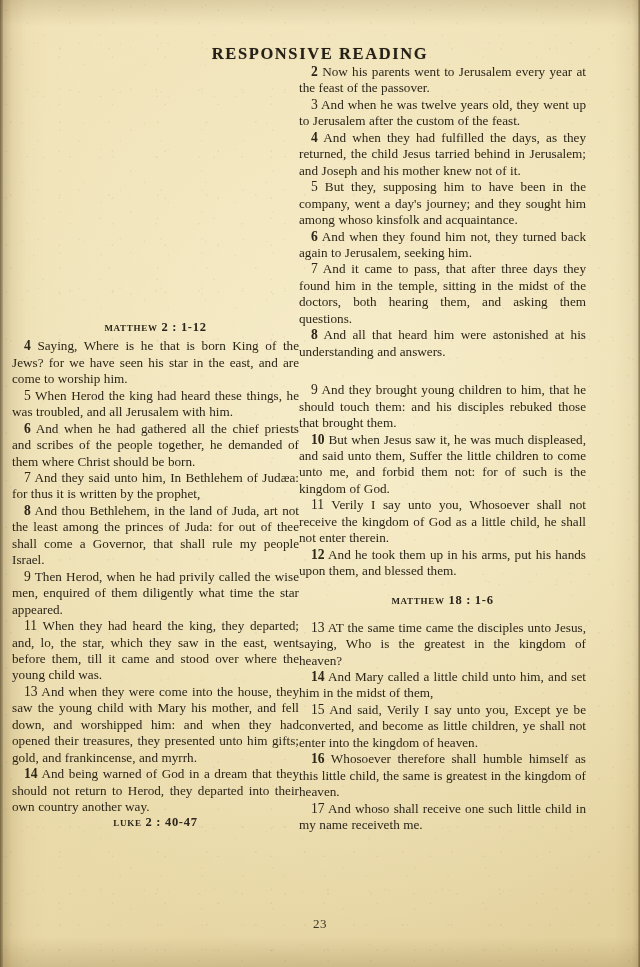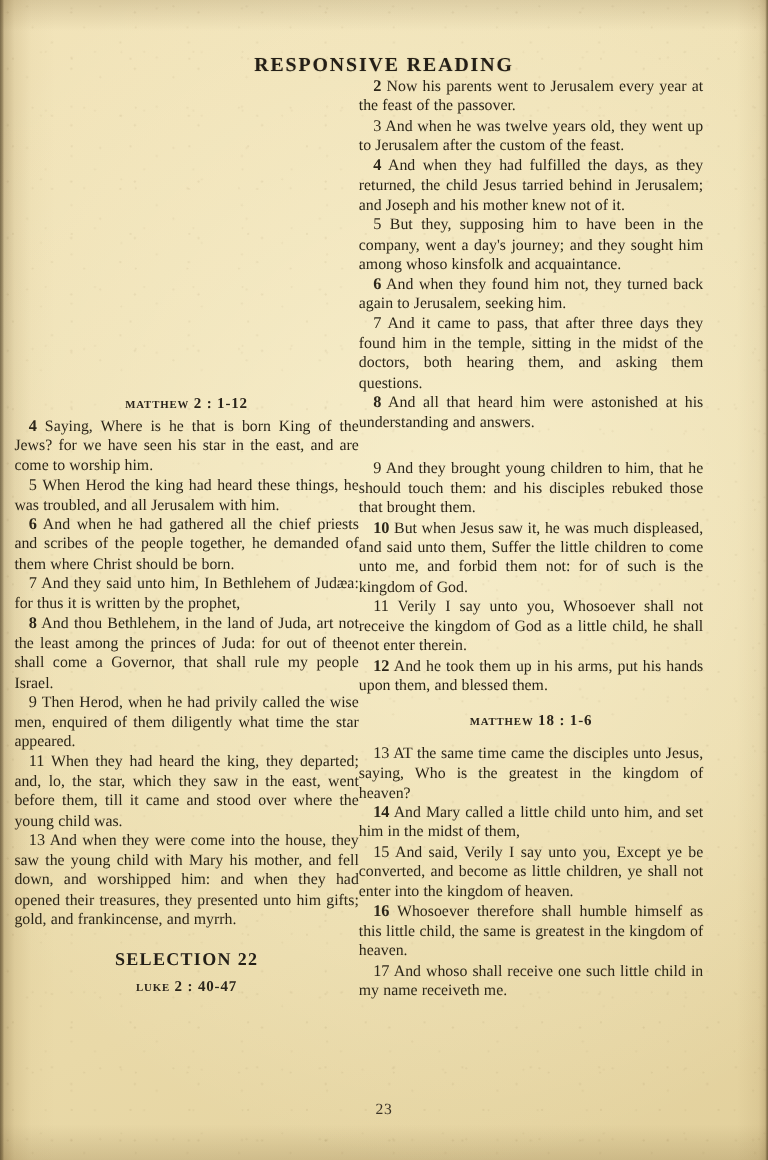--- a/index.html
+++ b/index.html
@@ -157,23 +157,23 @@
         <div class="sec-head">Matthew 2 : 1-12</div>
         <div id="left-verses">
             <p class="verse"><span class="vn ">4</span><span> Saying, Where is he that is born King of the Jews? for we have seen his star in the east, and are come to worship him.</span></p>
             <p class="verse"><span class="vn light">5</span><span> When Herod the king had heard these things, he was troubled, and all Jerusalem with him.</span></p>
             <p class="verse"><span class="vn ">6</span><span> And when he had gathered all the chief priests and scribes of the people together, he demanded of them where Christ should be born.</span></p>
             <p class="verse"><span class="vn light">7</span><span> And they said unto him, In Bethlehem of Judæa: for thus it is written by the prophet,</span></p>
             <p class="verse"><span class="vn ">8</span><span> And thou Bethlehem, in the land of Juda, art not the least among the princes of Juda: for out of thee shall come a Governor, that shall rule my people Israel.</span></p>
             <p class="verse"><span class="vn light">9</span><span> Then Herod, when he had privily called the wise men, enquired of them diligently what time the star appeared.</span></p>
             <p class="verse"><span class="vn light">11</span><span> When they had heard the king, they departed; and, lo, the star, which they saw in the east, went before them, till it came and stood over where the young child was.</span></p>
             <p class="verse"><span class="vn light">13</span><span> And when they were come into the house, they saw the young child with Mary his mother, and fell down, and worshipped him: and when they had opened their treasures, they presented unto him gifts; gold, and frankincense, and myrrh.</span></p>
-          </div>
-
-        <div class="big-head">SELECTION 22</div>
+            <p class="verse"><span class="vn ">14</span><span> And being warned of God in a dream that they should not return to Herod, they departed into their own country another way.</span></p>
+          </div>
+
         <div class="sec-head">Luke 2 : 40-47</div>
       </div>
 
       <div class="col">
         <div id="right-verses-top">
             <p class="verse"><span class="vn ">2</span><span> Now his parents went to Jerusalem every year at the feast of the passover.</span></p>
             <p class="verse"><span class="vn light">3</span><span> And when he was twelve years old, they went up to Jerusalem after the custom of the feast.</span></p>
             <p class="verse"><span class="vn ">4</span><span> And when they had fulfilled the days, as they returned, the child Jesus tarried behind in Jerusalem; and Joseph and his mother knew not of it.</span></p>
             <p class="verse"><span class="vn light">5</span><span> But they, supposing him to have been in the company, went a day's journey; and they sought him among whoso kinsfolk and acquaintance.</span></p>
             <p class="verse"><span class="vn ">6</span><span> And when they found him not, they turned back again to Jerusalem, seeking him.</span></p>

